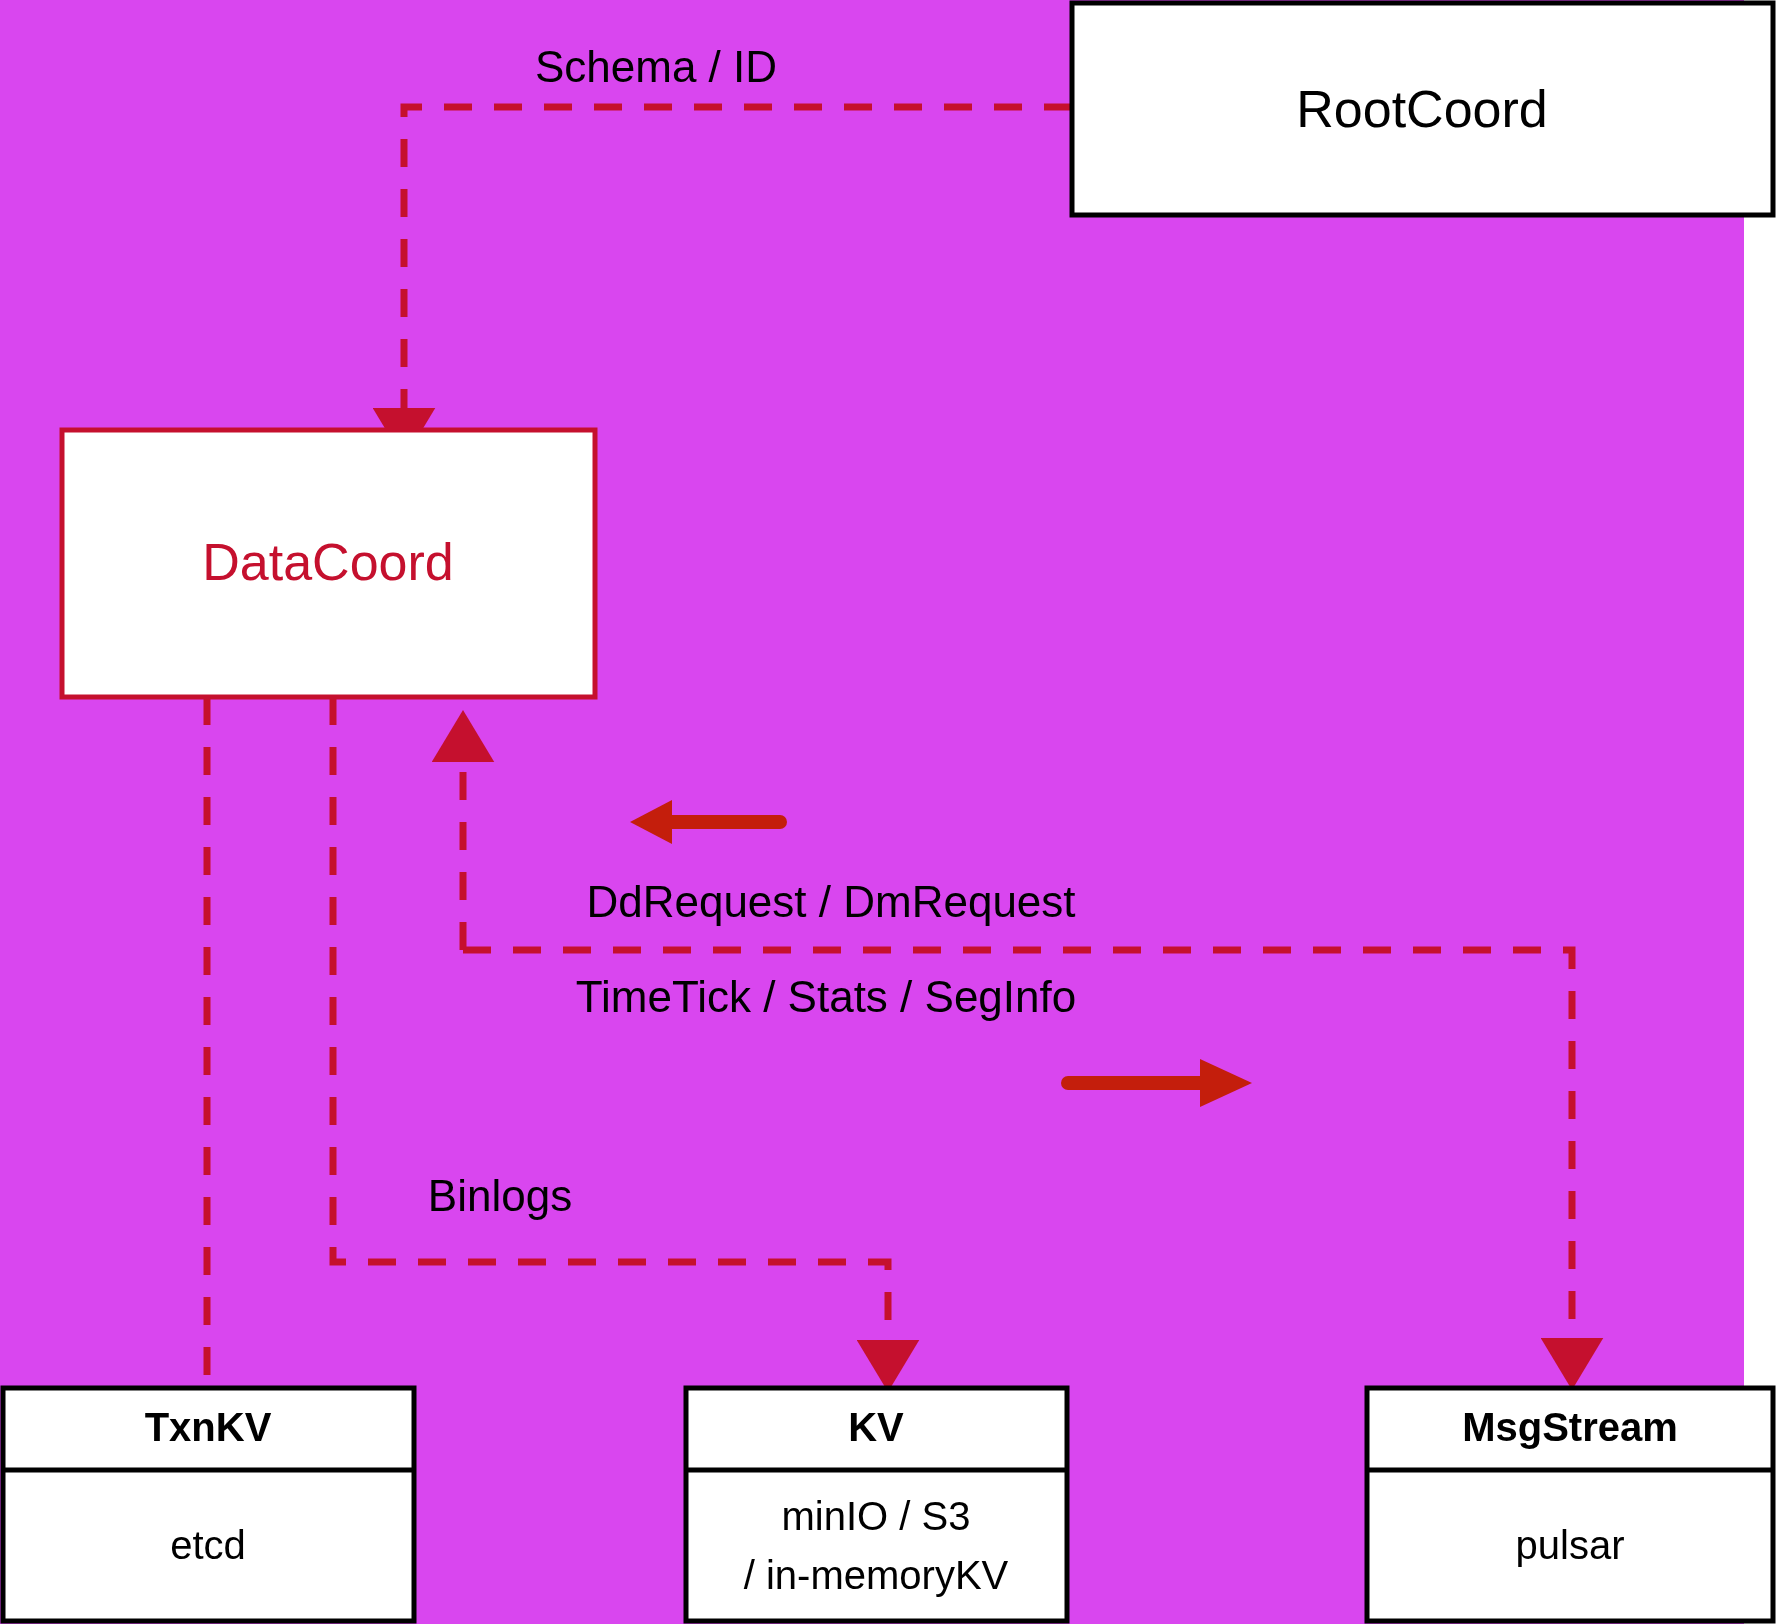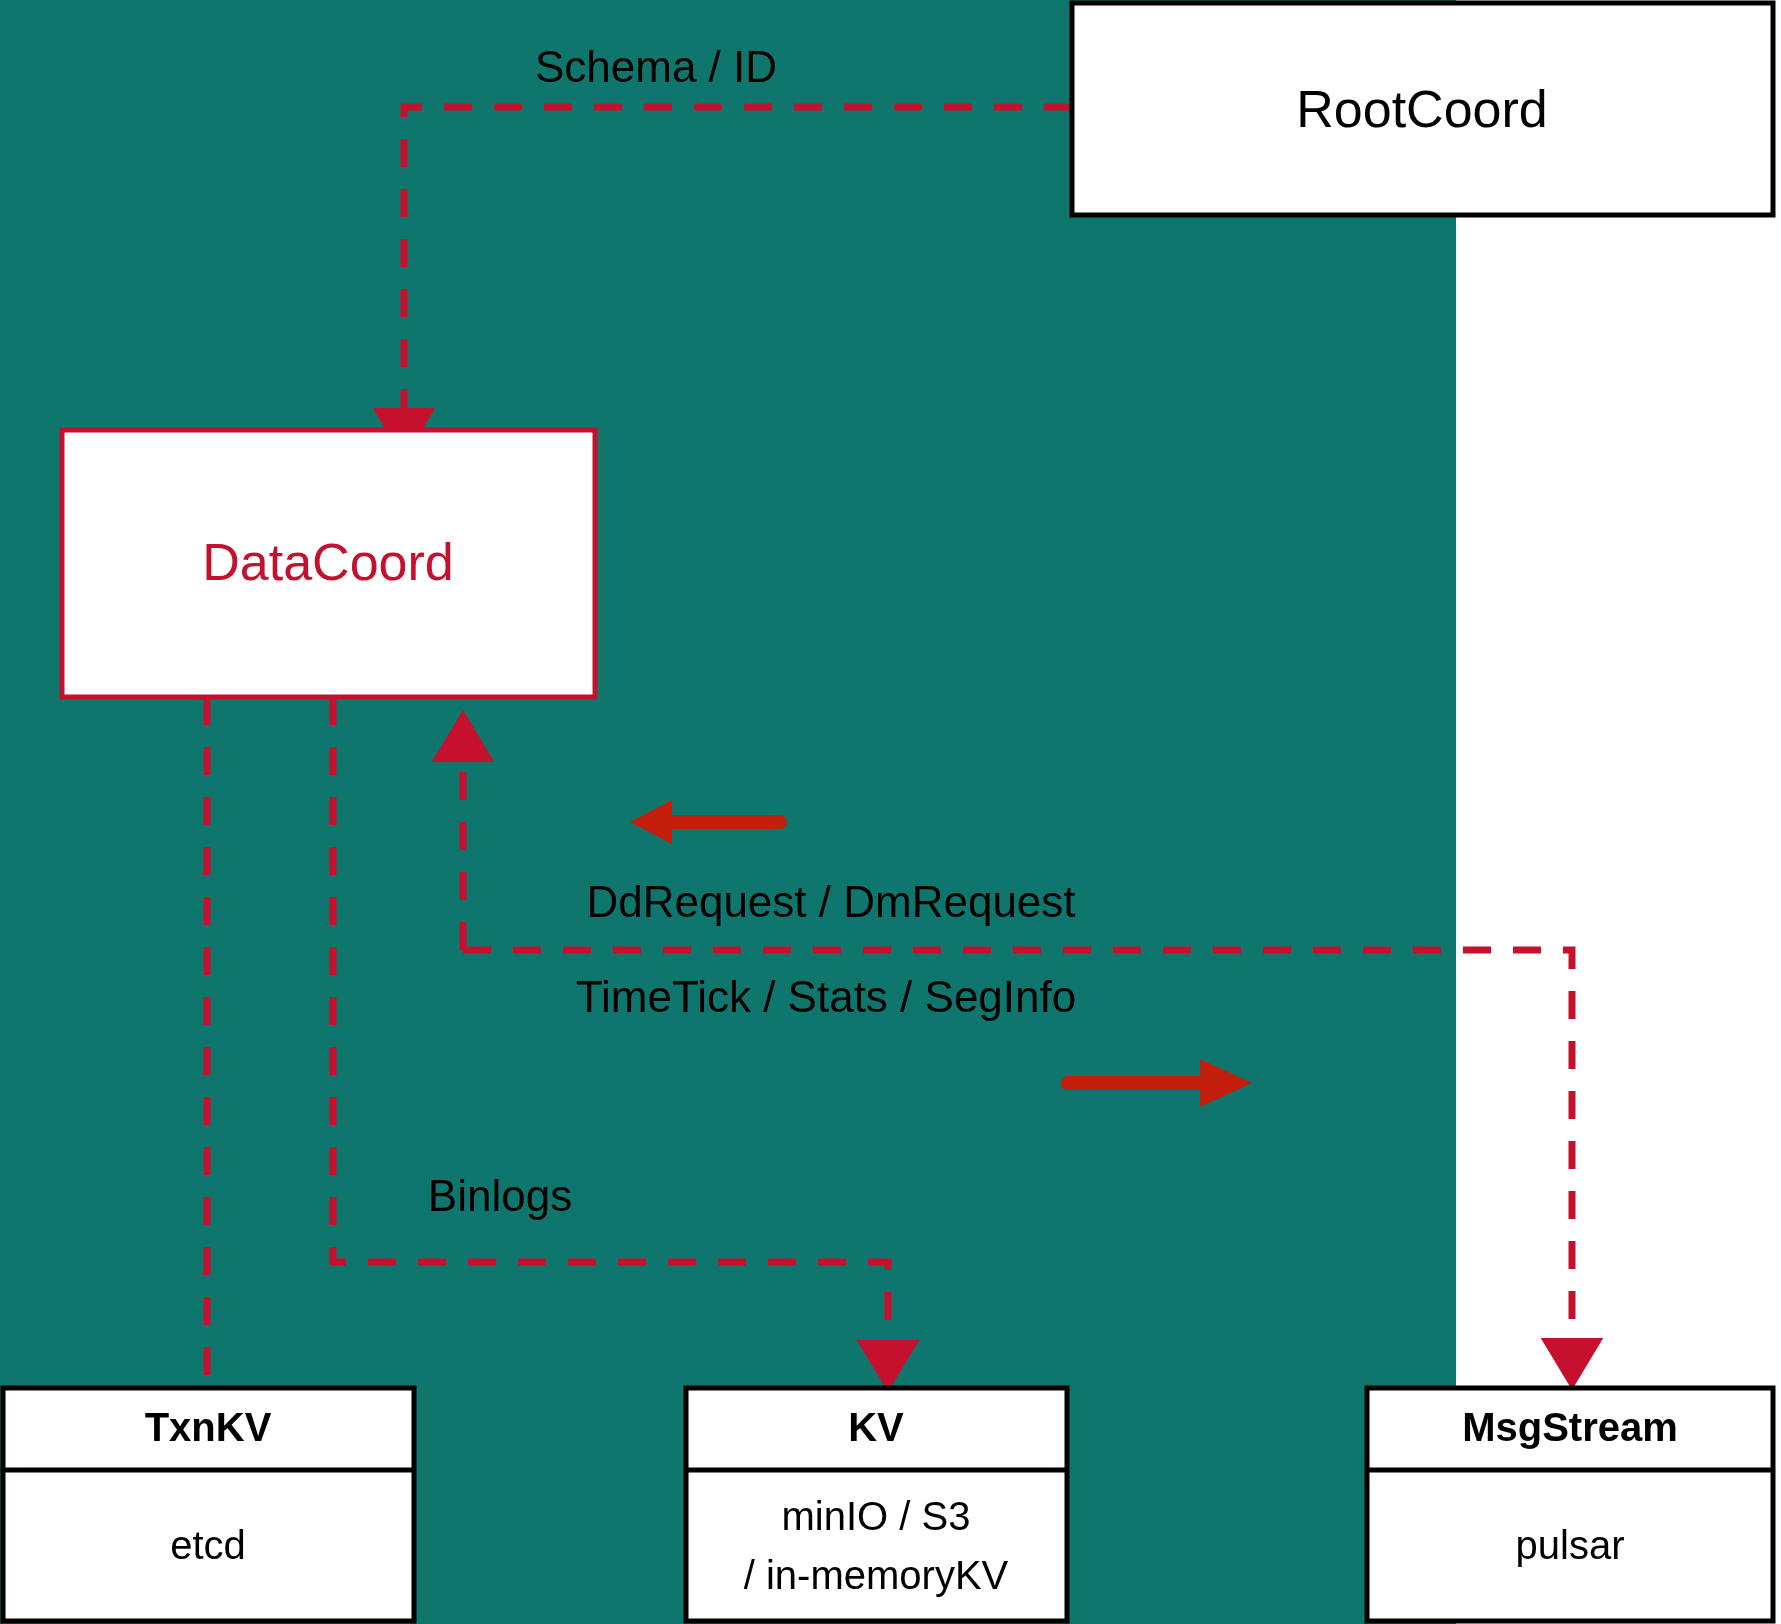--- a/index.html
+++ b/index.html
@@ -2,23 +2,23 @@
 <html><head>
 <meta charset="utf-8">
 <style>
   html, body {
     margin: 0;
     padding: 0;
     background: #ffffff;
   }
   #canvas {
     position: relative;
-    width: 1456px;
+    width: 1744px;
     height: 1624px;
-    background: #0f766e;
+    background: #d946ef;
     font-family: "Liberation Sans", sans-serif;
   }
   svg.diagram {
     position: absolute;
     top: 0;
     left: 0;
     width: 1781px;
     height: 1624px;
     overflow: visible;
   }

